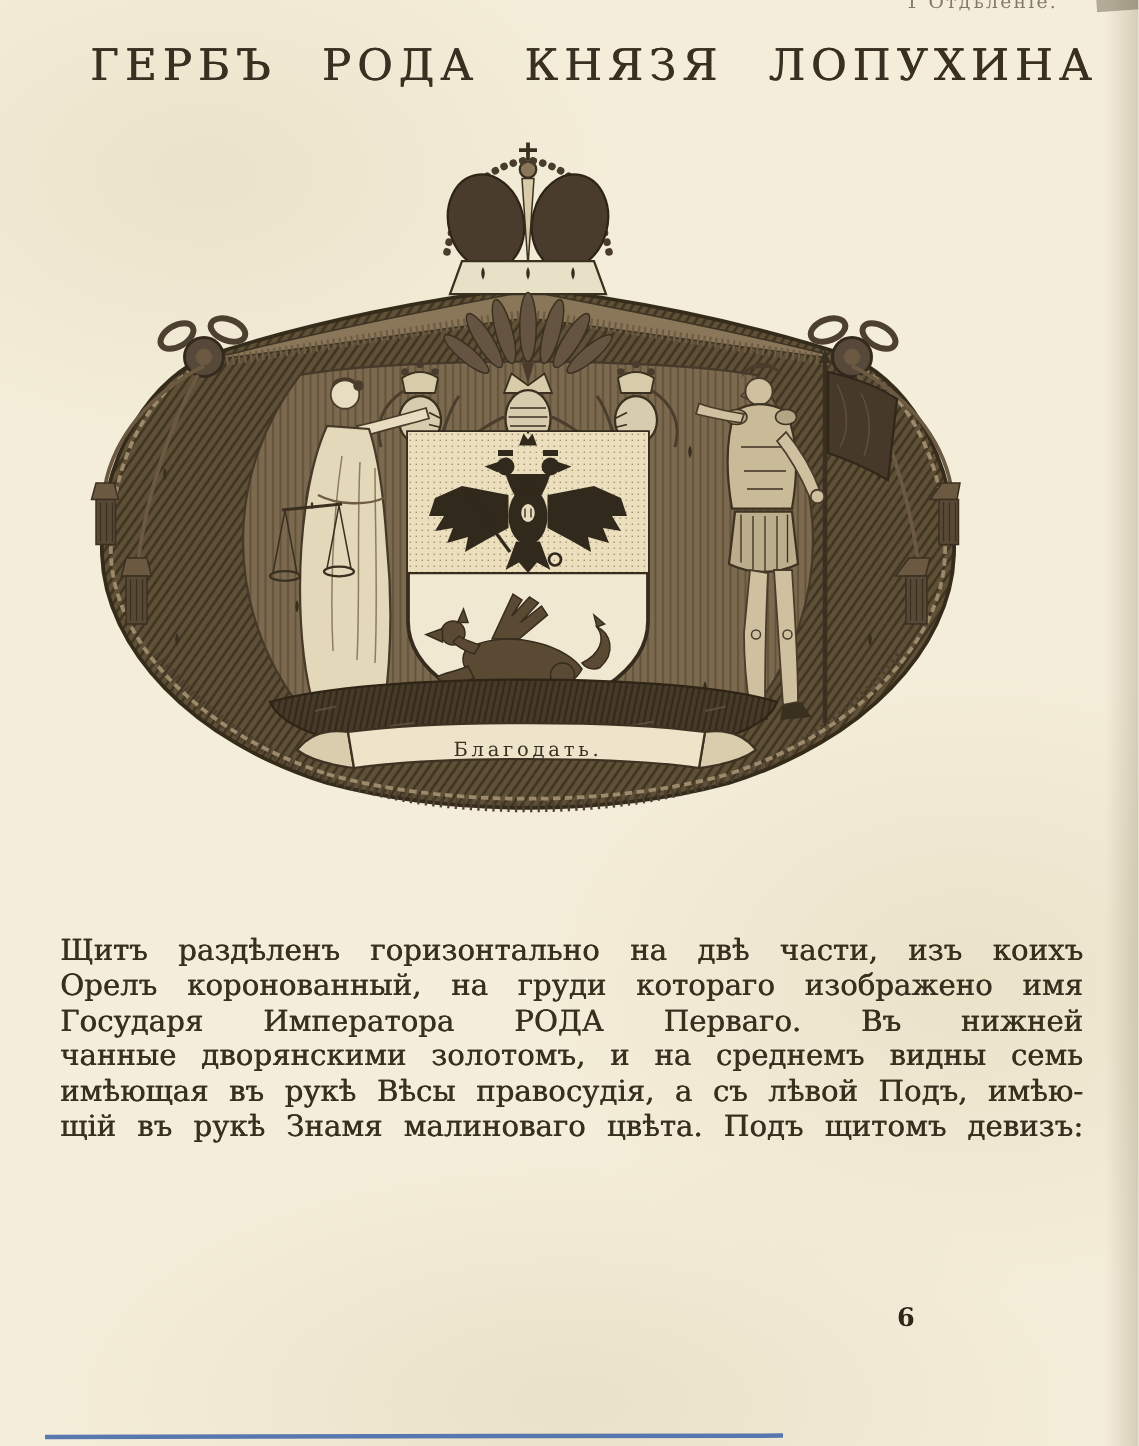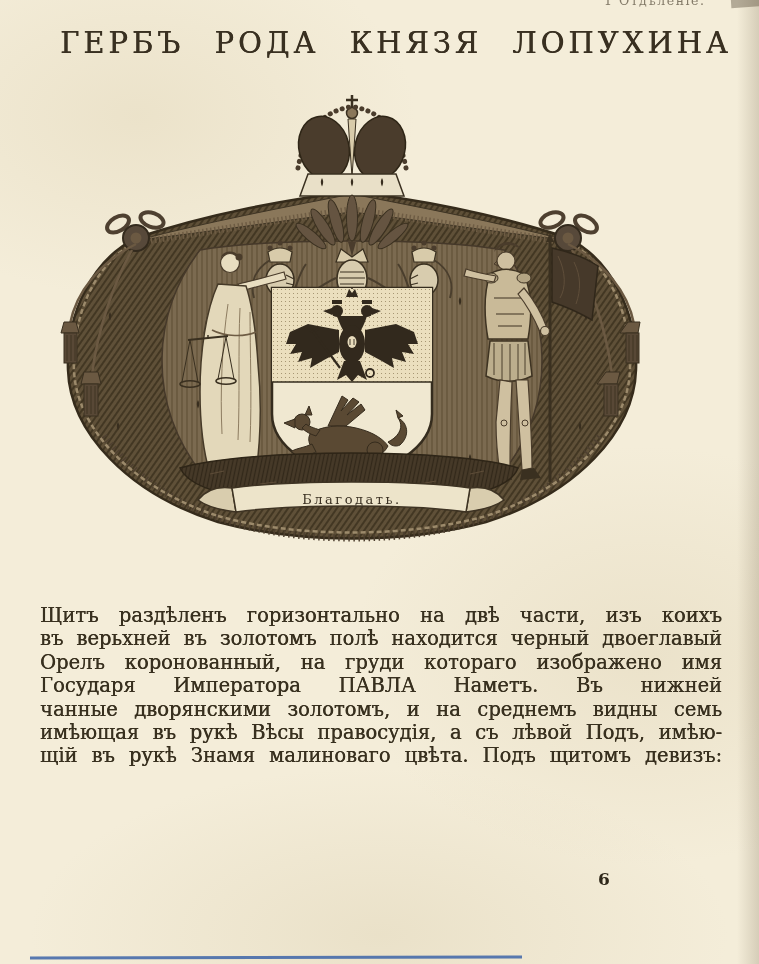--- a/index.html
+++ b/index.html
@@ -14,21 +14,21 @@
   }
   .page::after{content:"";position:absolute;right:0;top:0;width:22px;height:100%;
     background:linear-gradient(to right, rgba(0,0,0,0), rgba(92,78,52,0.20));pointer-events:none;}
   .corner-sliver{position:absolute;right:-6px;top:-4px;width:34px;height:11px;
     background:#b3aa97;transform:rotate(-4deg);}
   .section-label{position:absolute;left:604px;top:-7px;font-size:12.5px;color:#837a68;
     letter-spacing:1.5px;white-space:nowrap;}
   .title{position:absolute;left:60px;top:26px;width:600px;font-size:29px;color:#393021;
     letter-spacing:4px;word-spacing:17px;white-space:nowrap;text-shadow:0.4px 0 currentColor;}
   .engraving{position:absolute;left:40px;top:92px;width:625px;height:450px;}
-  .bodytext{position:absolute;left:40px;top:604px;width:682px;color:#38301f;
+  .bodytext{position:absolute;left:40px;top:622px;width:682px;color:#38301f;
     font-size:19.5px;line-height:23.4px;text-shadow:0.35px 0 currentColor;}
   .bodyline{text-align:justify;text-align-last:justify;white-space:normal;}
   .pagenum{position:absolute;left:598px;top:869px;font-size:17px;font-weight:bold;color:#2f281a;}
   .blue-line{position:absolute;left:30px;top:956px;width:492px;height:2.5px;
     background:#3c64a8;opacity:.85;transform:rotate(-0.1deg);}
 </style>
 </head>
 <body>
 
 <div class="page">
@@ -272,23 +272,22 @@
     <g>
       <path d="M192,396 C178,394 166,398 158,408 C166,414 180,418 196,420 Z" fill="#d9cdae" stroke="#3e3323" stroke-width="1.5"></path>
       <path d="M430,396 C444,394 456,398 464,408 C456,414 442,418 426,420 Z" fill="#d9cdae" stroke="#3e3323" stroke-width="1.5"></path>
       <path d="M192,396 C250,388 374,388 430,396 L426,420 C372,412 252,412 196,420 Z" fill="#ede4ca" stroke="#3e3323" stroke-width="1.5"></path>
       <text x="312" y="412" text-anchor="middle" font-family="DejaVu Serif, serif" font-size="13" letter-spacing="2.5" fill="#3a3022">Благодать.</text>
     </g>
   </svg>
 
   <div class="bodytext">
       <div class="bodyline">Щитъ раздѣленъ горизонтально на двѣ части, изъ коихъ</div>
-      <div class="bodyline">въ верьхней въ золотомъ полѣ находится черный двоеглавый</div>
       <div class="bodyline">Орелъ коронованный, на груди котораго изображено имя</div>
-      <div class="bodyline">Государя Императора ПАВЛА Наметъ. Въ нижней</div>
+      <div class="bodyline">Государя Императора РОДА Перваго. Въ нижней</div>
       <div class="bodyline">чанные дворянскими золотомъ, и на среднемъ видны семь</div>
       <div class="bodyline">имѣющая въ рукѣ Вѣсы правосудія, а съ лѣвой Подъ, имѣю-</div>
       <div class="bodyline">щій въ рукѣ Знамя малиноваго цвѣта. Подъ щитомъ девизъ:</div>
     </div>
 
   <div class="pagenum">6</div>
 
   <div class="blue-line"></div>
 </div>
 

